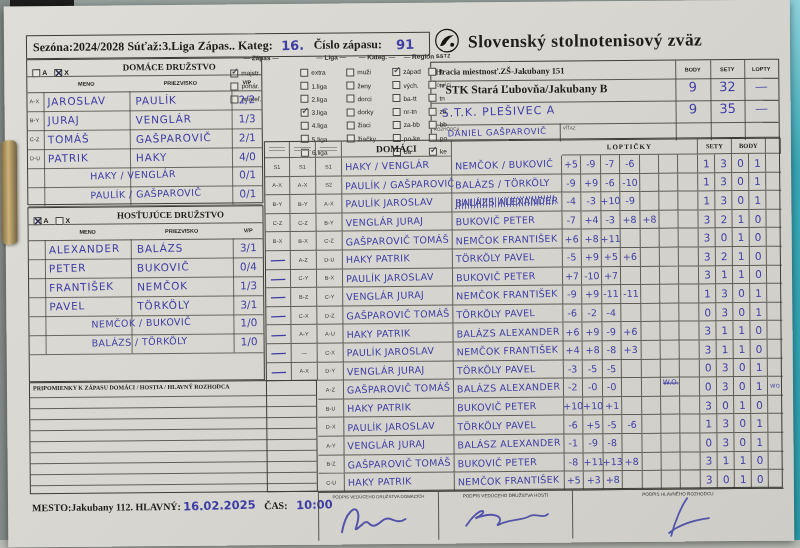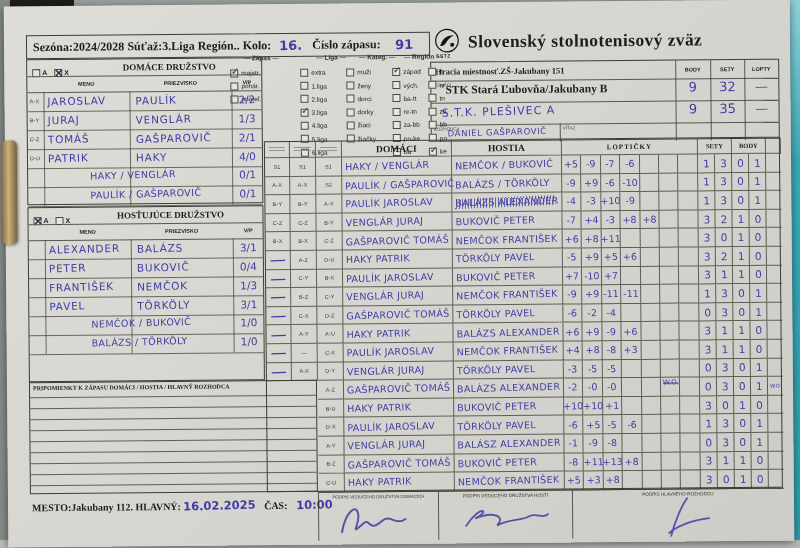--- a/index.html
+++ b/index.html
@@ -41,22 +41,22 @@
 <div id="bg-left"></div>
 <div id="bg-teal"></div>
 <div id="bg-bottom"></div>
 
 <div id="paper">
   <div id="clip"></div>
   <div id="form">
 
     <div class="abs box serif" id="topbar" style="left:4px;top:6px;width:404px;height:24px;display:flex;align-items:center;padding:0 6px;box-sizing:border-box;font-weight:bold;font-size:12px;white-space:nowrap;">
       <span>Sezóna:2024/2028</span>&nbsp;
-      <span>Súťaž:3.Liga Región..</span>&nbsp;
-      <span>Kolo:</span>
+      <span>Súťaž:3.Liga Zápas..</span>&nbsp;
+      <span>Kateg:</span>
       <span class="hw" style="font-size:13px;margin:0 10px 0 8px;">16.</span>
       <span>Číslo zápasu:</span>
       <span class="hw" style="font-size:13px;margin-left:14px;">91</span>
     </div>
 
     <div class="abs" id="org" style="left:410px;top:0px;width:347px;height:36px;">
       <div class="abs" style="left:2px;top:2px;width:26px;height:26px;">
         <svg width="26" height="26" viewBox="0 0 30 30">
           <circle cx="15" cy="15" r="13" fill="none" stroke="#14140f" stroke-width="1.4"></circle>
           <path d="M7 21 Q11 8 23 9 Q16 13 13 19 Q10 22 7 21 Z" fill="#14140f"></path>
@@ -227,23 +227,20 @@
         </div>
         <div class="mcell" style="left: 25px; top: 0px; width: 26px; height: 16px;">
           <div class="smudge"></div>
         </div>
         <div class="mcell" style="left: 51px; top: 0px; width: 26px; height: 16px;">
           <div class="smudge"></div>
         </div>
         <div class="mcell" style="left: 77px; top: 0px; width: 110px; height: 16px;">
           <span class="" style="font-family: &quot;Liberation Serif&quot;, serif; font-weight: bold; font-size: 9.5px;">DOMÁCI</span>
         </div>
-        <div class="mcell" style="left: 187px; top: 0px; width: 110px; height: 16px;">
-          <span class="" style="font-family: &quot;Liberation Serif&quot;, serif; font-weight: bold; font-size: 9.5px;">HOSTIA</span>
-        </div>
         <div class="mcell" style="left: 297px; top: 0px; width: 136px; height: 16px;">
           <span class="" style="font-family: &quot;Liberation Serif&quot;, serif; font-weight: bold; font-size: 7px; letter-spacing: 1px;">LOPTIČKY</span>
         </div>
         <div class="mcell" style="left: 433px; top: 0px; width: 34px; height: 16px;">
           <span class="" style="font-family: &quot;Liberation Serif&quot;, serif; font-weight: bold; font-size: 6.5px;">SETY</span>
         </div>
         <div class="mcell" style="left: 467px; top: 0px; width: 34px; height: 16px;">
           <span class="" style="font-family: &quot;Liberation Serif&quot;, serif; font-weight: bold; font-size: 6.5px;">BODY</span>
         </div>
         <div class="mcell" style="left: 501px; top: 0px; width: 15px; height: 16px;"></div>

